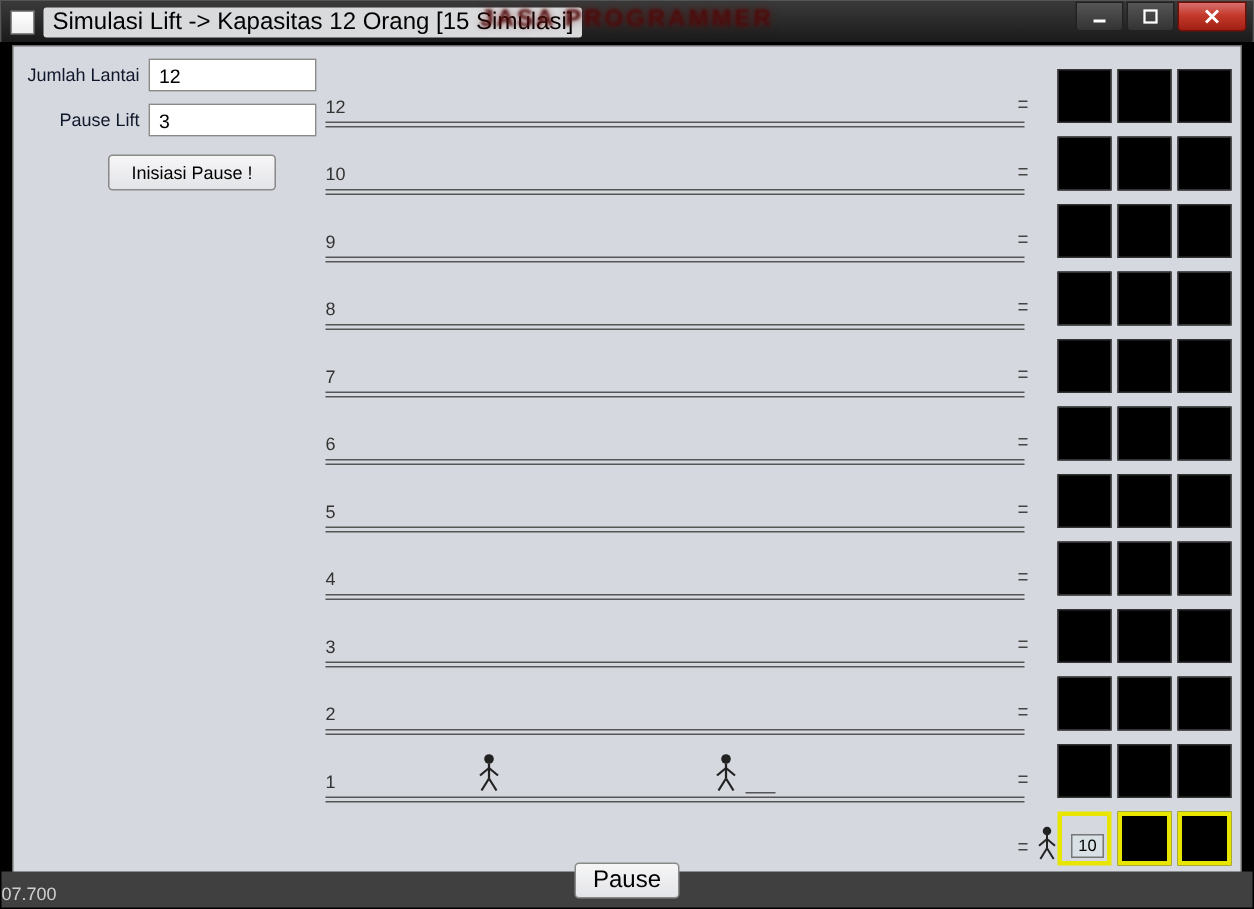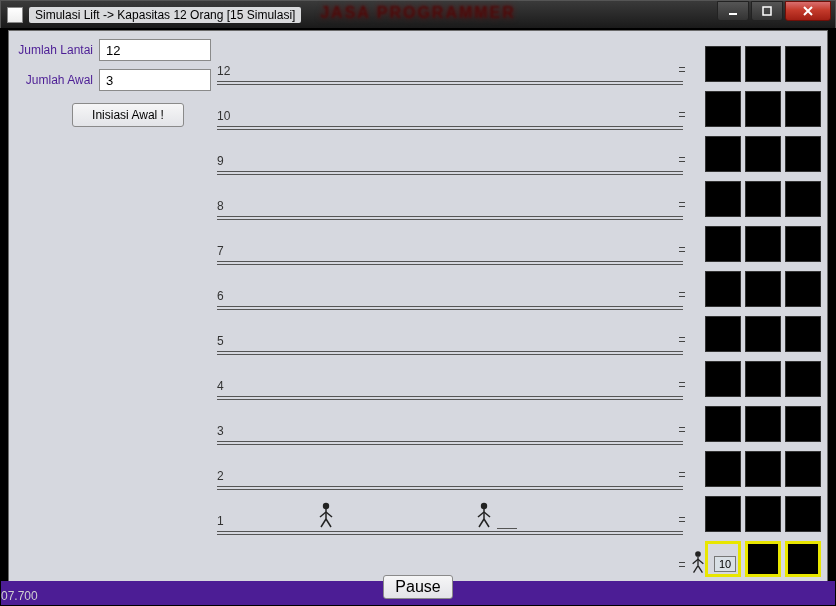--- a/index.html
+++ b/index.html
@@ -32,21 +32,21 @@
   .titlebar .app-icon {
     width: 16px; height: 16px;
     margin: 0 6px;
     background: linear-gradient(#fff,#eee);
     border: 1px solid #888;
   }
   .titlebar .title-text {
     color: #000;
     background: #d9dadc;
     padding: 1px 6px;
-    font-size: 12px;
+    font-size: 16px;
     border-radius: 2px;
   }
   .titlebar .watermark {
     position: absolute;
     left: 50%;
     transform: translateX(-50%);
     top: 3px;
     font-weight: bold;
     font-size: 16px;
     color: #4e0a0a;
@@ -98,21 +98,21 @@
   
   .form-row {
     position: absolute;
     display: flex; align-items: center;
   }
   .form-row label {
     width: 88px;
     text-align: right;
     padding-right: 6px;
     font-size: 12px;
-    color: #4c1d95;
+    color: #0f172a;
   }
   .text-input {
     width: 112px; height: 22px;
     border: 1px solid #8a8a8a;
     background: #fff;
     font-size: 13px;
     padding: 0 6px;
     text-align: left;
   }
   .push-btn {
@@ -204,21 +204,21 @@
     font-size: 11px;
     text-align: center;
     line-height: 14px;
   }
 
   
   .footer {
     position: absolute;
     left: 0; right: 0; bottom: 0;
     height: 24px;
-    background: #4c1d95;
+    background: #404040;
     color: #fff;
     display: flex; align-items: center;
   }
   .footer .time {
     position: absolute; left: 0; bottom: 2px;
     color: #d0d0d0;
     font-size: 12px;
   }
   .pause-btn {
     position: absolute;
@@ -261,24 +261,24 @@
   </div>
 
   <div class="client">
     <div class="panel">
 
       <div class="form-row" style="left:2px; top:8px;">
         <label>Jumlah Lantai</label>
         <input class="text-input" value="12" style="">
       </div>
       <div class="form-row" style="left:2px; top:38px;">
-        <label>Jumlah Awal</label>
+        <label>Pause Lift</label>
         <input class="text-input" value="3" style="">
       </div>
-      <button class="push-btn">Inisiasi Awal !</button>
+      <button class="push-btn">Inisiasi Pause !</button>
 
       <div class="floors">
         <div class="floor">
             <span class="num">12</span>
             <div class="line1"></div>
             <div class="line2"></div>
           </div>
         <div class="floor">
             <span class="num">10</span>
             <div class="line1"></div>

